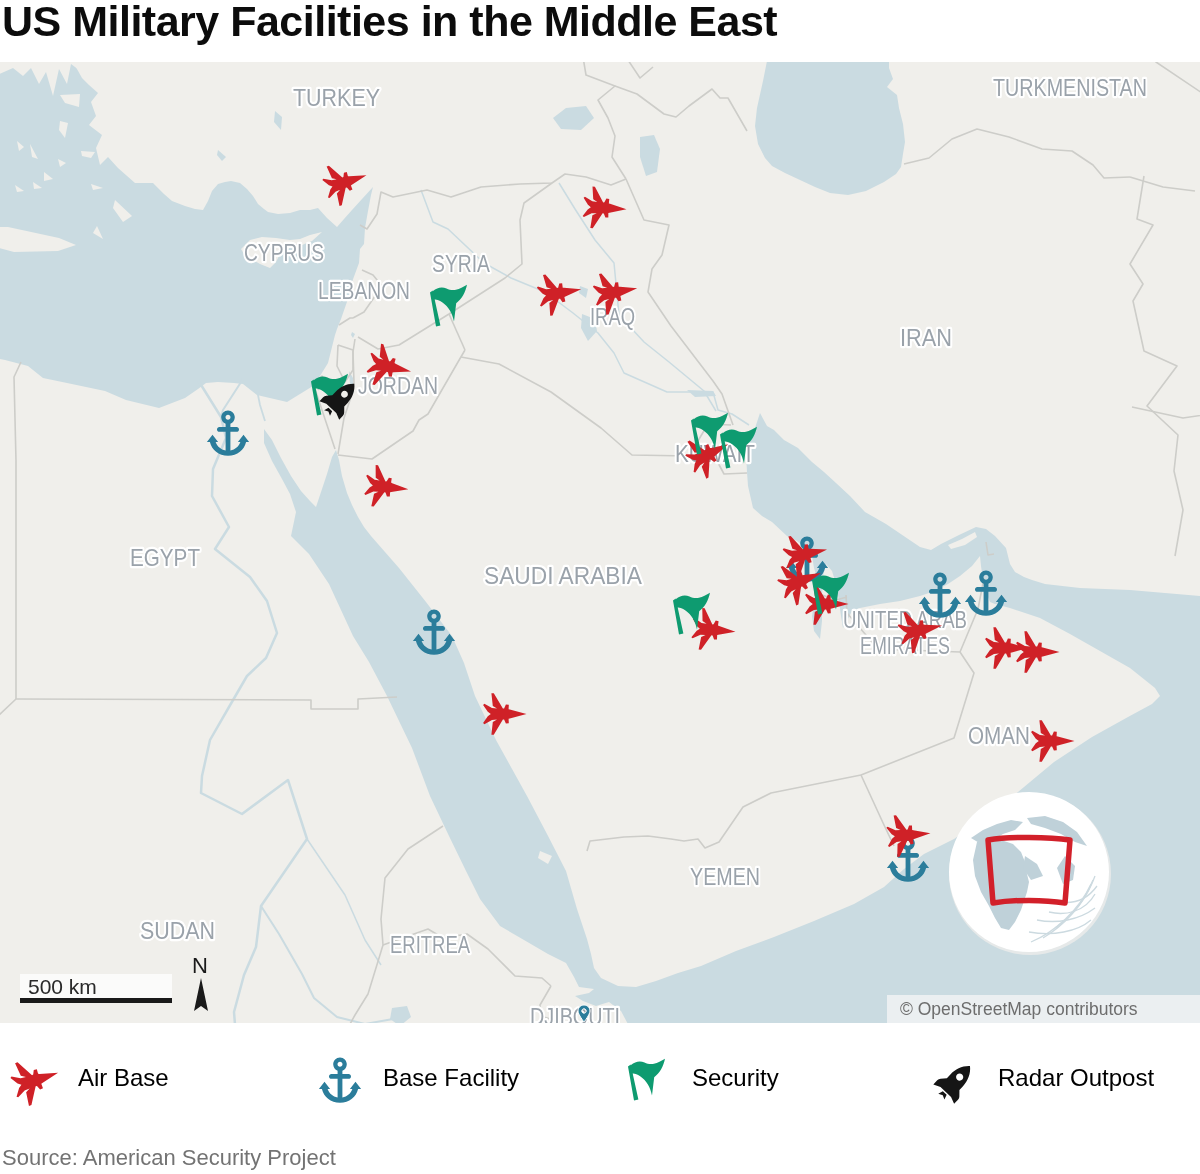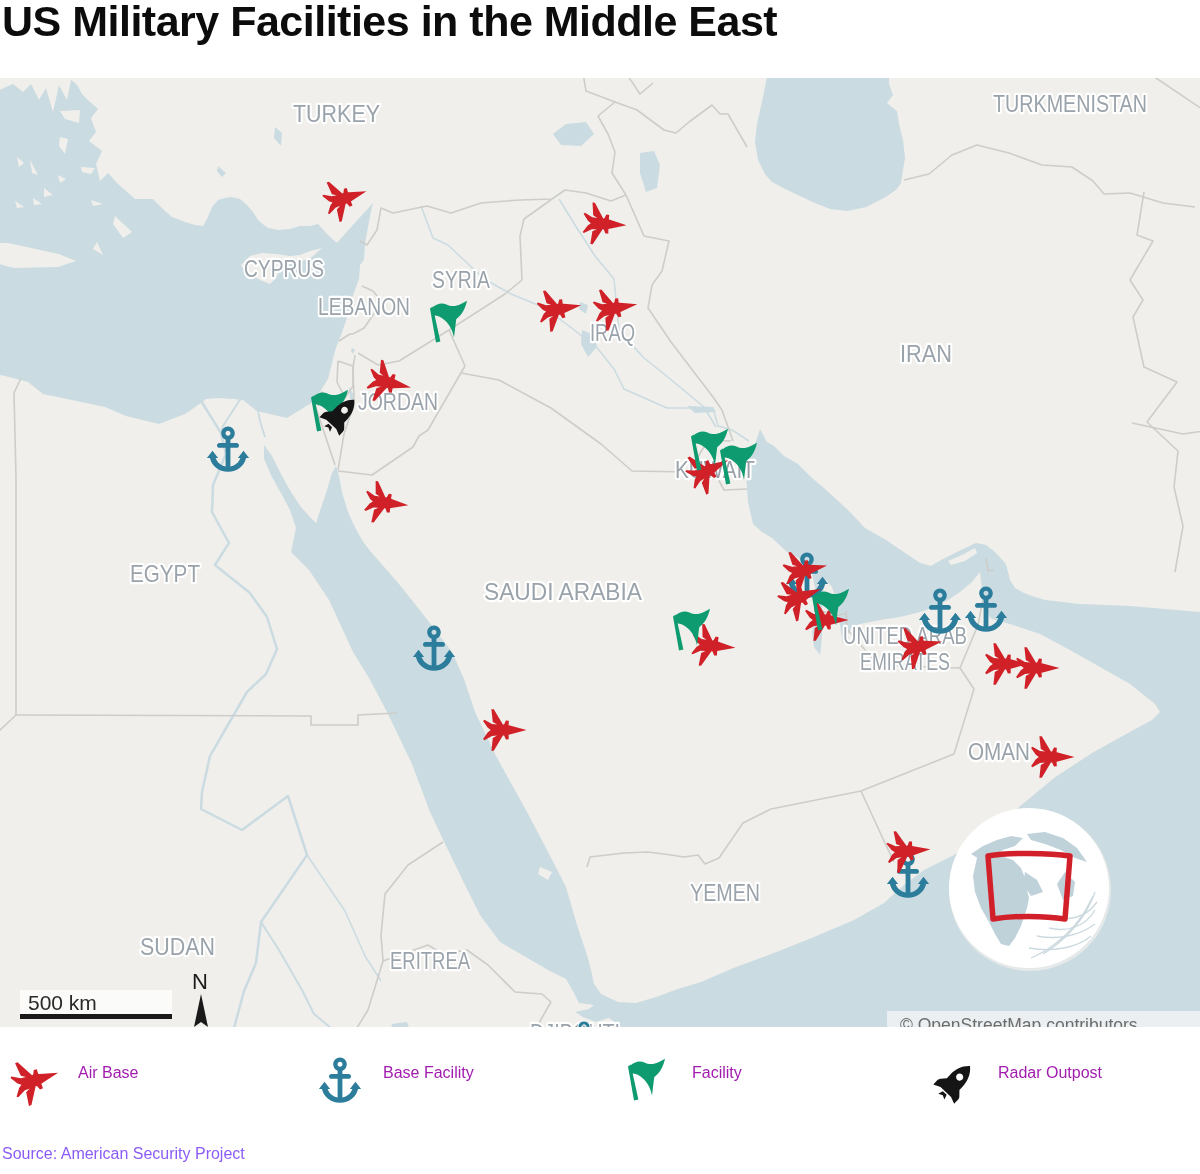--- a/index.html
+++ b/index.html
@@ -1,19 +1,19 @@
 <!DOCTYPE html>
 <html><head><meta charset="utf-8"><style>
 html,body{margin:0;padding:0;background:#ffffff;width:1200px;height:1174px;overflow:hidden}
 body{font-family:"Liberation Sans",sans-serif}
 .title{position:absolute;left:2px;top:-3px;font-size:43px;font-weight:bold;color:#0c0c0c;letter-spacing:-0.5px}
-.map{position:absolute;left:0;top:78px;width:1200px;height:961px}
+.map{position:absolute;left:0;top:62px;width:1200px;height:961px}
 .legend{position:absolute;left:0;top:1027px;width:1200px;height:147px;background:#fff}
-.lt{position:absolute;font-size:16px;color:#a21caf;top:37px}
-.src{position:absolute;left:2px;top:118px;font-size:16px;color:#8b5cf6}
+.lt{position:absolute;font-size:24px;color:#000000;top:37px}
+.src{position:absolute;left:2px;top:118px;font-size:22px;color:#737373}
 </style></head><body>
 
 <div class="title">US Military Facilities in the Middle East</div>
 
 <div class="map"><svg width="1200" height="961" viewBox="0 66 1200 961">
 <rect x="-5" y="60" width="1210" height="975" fill="#f0efeb"></rect>
 <path d="M-48,354 L5,364 L28,370 L43,382 L67,387 L105,395 L126,404 L159,412 L185,402 L198,393 L206,387 L218,386 L234,387 L243,388 L257,399 L287,406 L313,390 L320,380 L328,367 L335,339 L337,333 L341,323 L349,300 L352,286 L359,267 L360,253 L364,248 L365,232 L368,215 L371,199 L373,191 L362,203 L352,214 L344,223 L337,231 L327,222 L318,212 L310,214 L300,214 L290,217 L278,218 L268,216 L264,213 L258,208 L253,200 L247,193 L240,187 L231,185 L225,186 L218,188 L212,195 L208,205 L203,214 L195,213 L185,210 L172,205 L164,198 L153,187 L135,187 L118,172 L108,161 L100,169 L96,152 L102,139 L89,129 L96,120 L91,106 L98,97 L89,89 L82,82 L72,64 L60,52 L53,26 L-72,19 L-63,336Z" fill="#cadbe1"></path>
 <path d="M-5,58 L102,58 L97,66 L84,64 L79,74 L71,68 L67,88 L59,73 L53,100 L46,76 L39,88 L31,72 L23,80 L13,72 L-5,80Z" fill="#f0efeb"></path>
 <path d="M-57,231 L8,231 L59,242 L76,249 L58,255 L14,256 L-27,245Z" fill="#f0efeb"></path>
 <g>
@@ -272,16 +272,16 @@
       </g>
 <g transform="translate(956,54)" fill="#151515">
         <g transform="rotate(43)">
           <path d="M0,-20.5 C-5.8,-15.6 -8.6,-8.4 -8.6,-1 L-8.6,4.2 L-12.8,8.8 C-13.7,9.8 -14.2,11 -14.2,12.3 L-14.2,18 L-7.2,15 L7.2,15 L14.2,18 L14.2,12.3 C14.2,11 13.7,9.8 12.8,8.8 L8.6,4.2 L8.6,-1 C8.6,-8.4 5.8,-15.6 0,-20.5 Z M0,-9 C2,-9 3.6,-7.4 3.6,-5.4 C3.6,-3.4 2,-1.8 0,-1.8 C-2,-1.8 -3.6,-3.4 -3.6,-5.4 C-3.6,-7.4 -2,-9 0,-9 Z" fill-rule="evenodd"></path>
           <path d="M-2.6,16.5 L-4.2,21.5 L0,19.4 L4.2,21.5 L2.6,16.5 Z"></path>
         </g>
       </g>
 </svg>
 <div class="lt" style="left:78px">Air Base</div>
 <div class="lt" style="left:383px">Base Facility</div>
-<div class="lt" style="left:692px">Facility</div>
+<div class="lt" style="left:692px">Security</div>
 <div class="lt" style="left:998px">Radar Outpost</div>
 
 <div class="src">Source: American Security Project</div>
 </div>
 </body></html>

